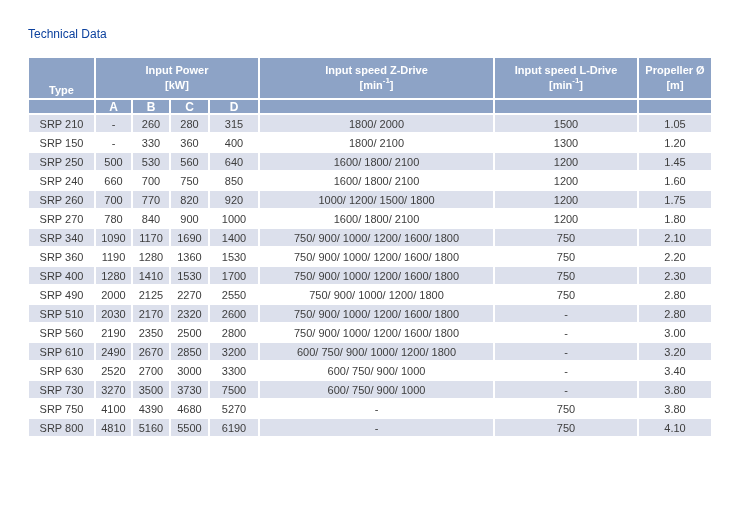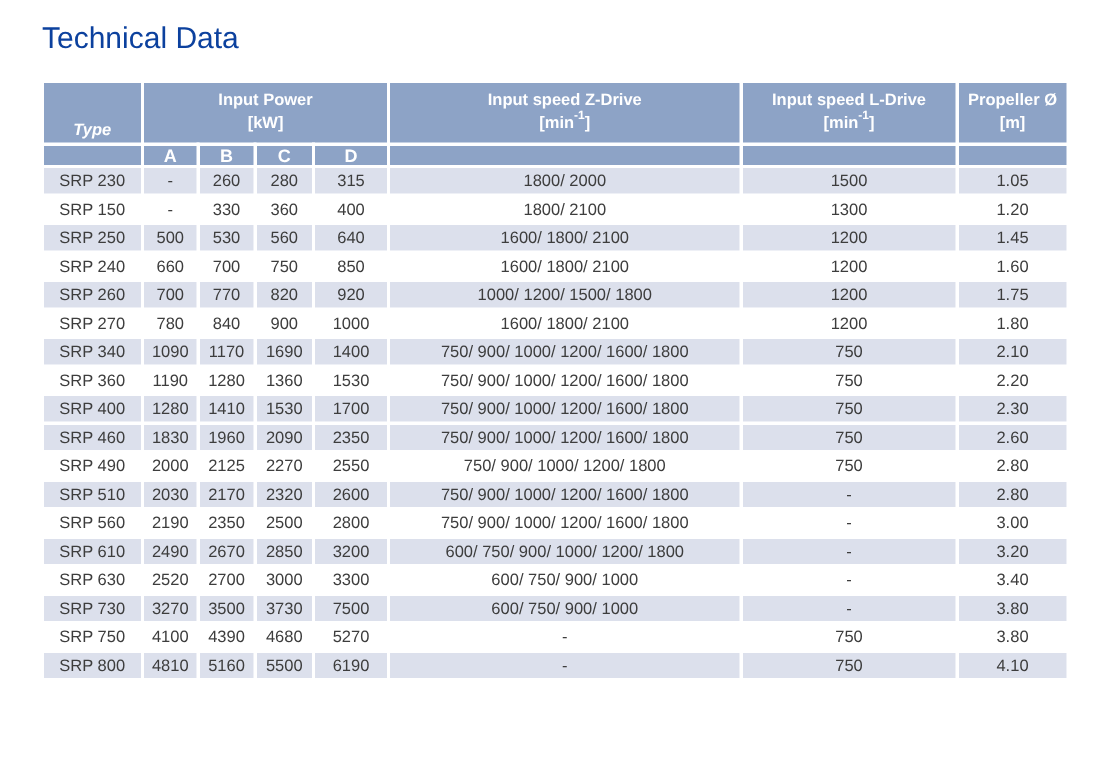--- a/index.html
+++ b/index.html
@@ -10,22 +10,22 @@
   body {
     width: 743px;
     height: 506px;
     overflow: hidden;
     font-family: "Liberation Sans", sans-serif;
   }
   .page {
     padding: 13px 0 0 27px;
   }
   .title {
-    margin: 2px 0 15px 1px;
-    font-size: 20px;
+    margin: 14px 0 15px 1px;
+    font-size: 12px;
     font-weight: 400;
     color: var(--title, #0c419e);
   }
   table.tech {
     border-collapse: collapse;
     table-layout: fixed;
     width: 684px;
   }
   table.tech th, table.tech td {
     border: 2px solid #ffffff;
@@ -37,21 +37,21 @@
     background: var(--header_bg, #8da3c6);
     color: var(--header_text, #ffffff);
     font-size: 11px;
     font-weight: 700;
     text-align: center;
     vertical-align: middle;
     line-height: 15px;
   }
   tr.hrow1 th { height: 40px; margin-top: 42px; }
   tr.hrow2 th { height: 13px; font-size: 12px; line-height: 12px; }
-  th.type-h { vertical-align: bottom; padding-bottom: 4px; font-style: italic; }
+  th.type-h { vertical-align: bottom; padding-bottom: 4px; }
   sup.u {
     font-size: 8px;
     line-height: 0;
     position: relative;
     top: -1px;
     font-weight: 700;
   }
   tbody td {
     height: 17px;
     background: #ffffff;
@@ -107,21 +107,21 @@
         <th>B</th>
         <th>C</th>
         <th>D</th>
         <th></th>
         <th></th>
         <th></th>
       </tr>
     </thead>
     <tbody>
         <tr class="alt">
-    <td>SRP 230</td>
+    <td>SRP 210</td>
     <td>-</td>
     <td>260</td>
     <td>280</td>
     <td>315</td>
     <td>1800/ 2000</td>
     <td>1500</td>
     <td>1.05</td>
   </tr>
         <tr>
     <td>SRP 150</td>
@@ -196,30 +196,20 @@
         <tr class="alt">
     <td>SRP 400</td>
     <td>1280</td>
     <td>1410</td>
     <td>1530</td>
     <td>1700</td>
     <td>750/ 900/ 1000/ 1200/ 1600/ 1800</td>
     <td>750</td>
     <td>2.30</td>
   </tr>
-        <tr class="alt">
-    <td>SRP 460</td>
-    <td>1830</td>
-    <td>1960</td>
-    <td>2090</td>
-    <td>2350</td>
-    <td>750/ 900/ 1000/ 1200/ 1600/ 1800</td>
-    <td>750</td>
-    <td>2.60</td>
-  </tr>
         <tr>
     <td>SRP 490</td>
     <td>2000</td>
     <td>2125</td>
     <td>2270</td>
     <td>2550</td>
     <td>750/ 900/ 1000/ 1200/ 1800</td>
     <td>750</td>
     <td>2.80</td>
   </tr>

